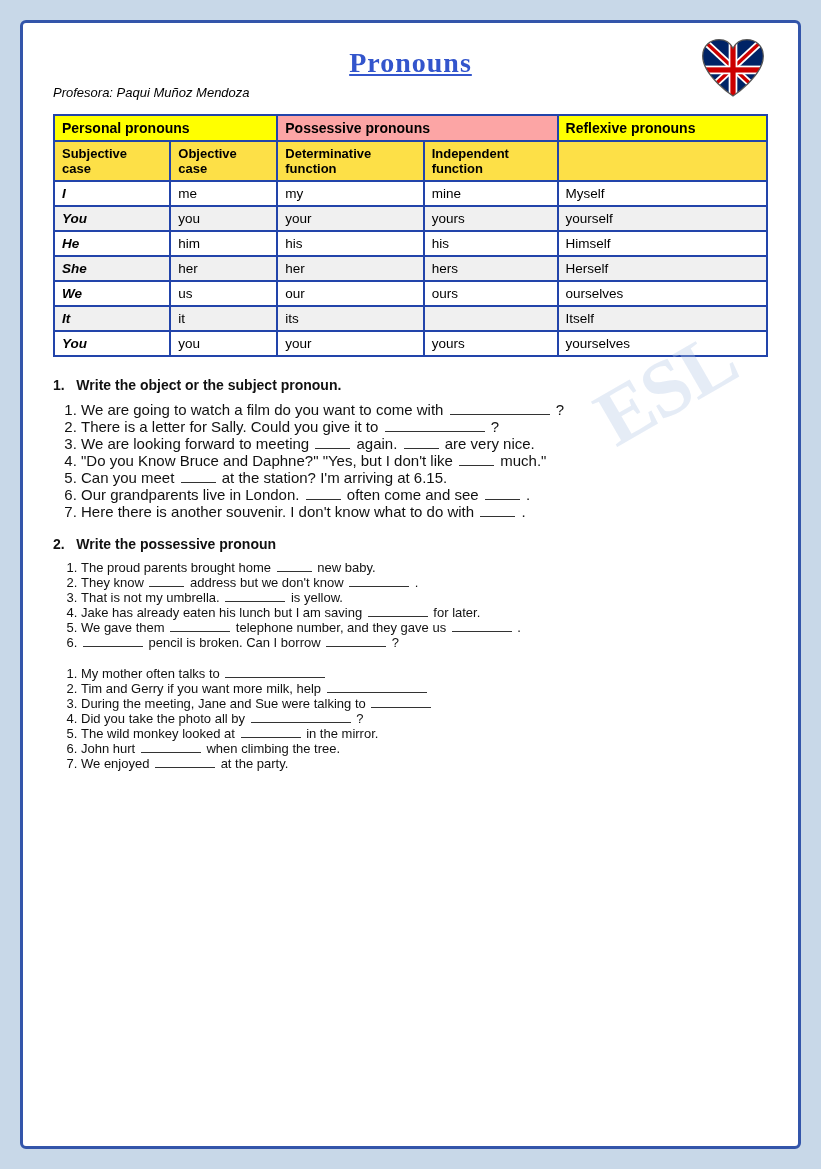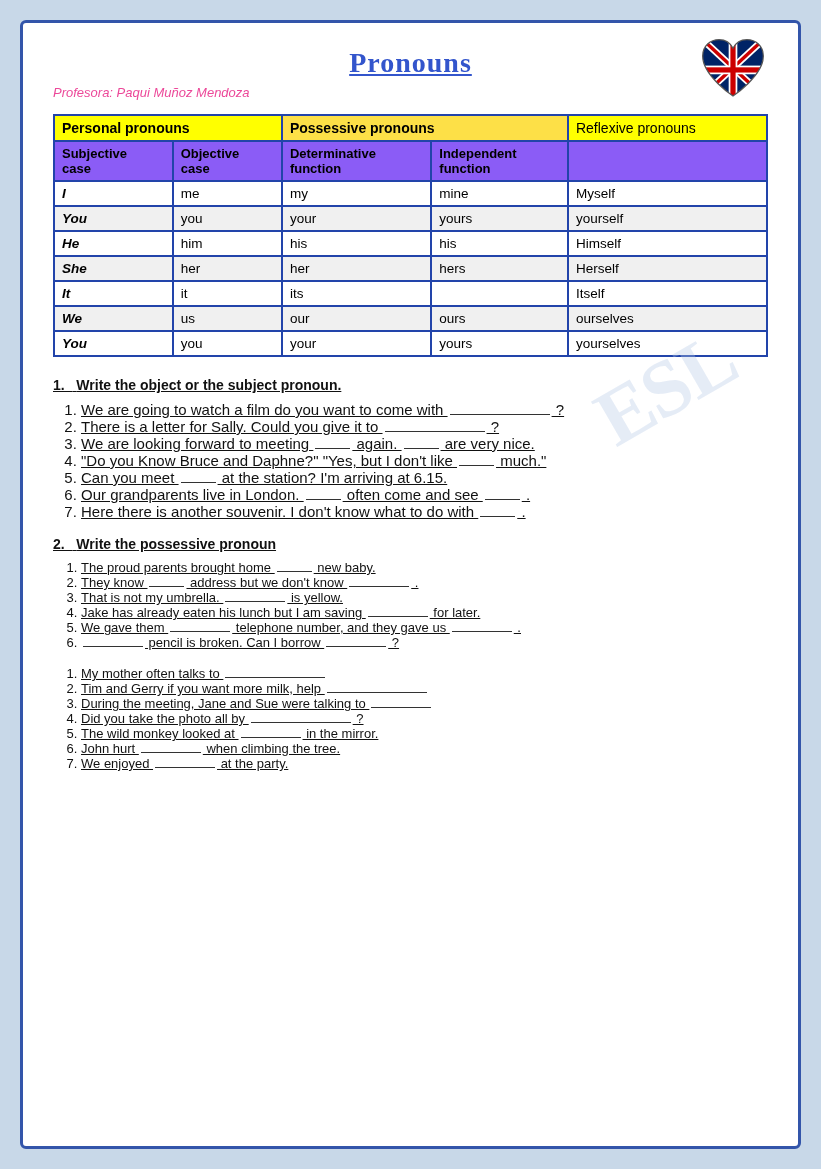--- a/index.html
+++ b/index.html
@@ -39,50 +39,50 @@
     }
     .flag-heart {
       position: absolute;
       right: 0;
       top: -10px;
       width: 70px;
       height: 65px;
     }
     .teacher-name {
       font-size: 13px;
-      color: #ec4899;
+      color: #000000;
       margin-bottom: 14px;
       font-style: italic;
     }
     
     .pronoun-table {
       width: 100%;
       border-collapse: collapse;
       margin-bottom: 20px;
       font-size: 13.5px;
     }
     .pronoun-table td, .pronoun-table th {
       border: 2px solid #2244aa;
       padding: 4px 7px;
       vertical-align: top;
     }
     .header-row-1 td {
-      background: #fde047;
+      background: #fca5a5;
       font-weight: bold;
       font-size: 14px;
       color: #000;
     }
     .header-row-1 td:first-child {
       background: #ffff00;
     }
     .header-row-1 td.reflexive-header {
       background: #ffff00;
     }
     .header-row-2 td {
-      background: #8b5cf6;
+      background: #fde047;
       font-weight: bold;
       font-size: 13px;
     }
     .data-row td {
       background: white;
       font-size: 13.5px;
     }
     .data-row:nth-child(even) td {
       background: #f0f0f0;
     }
@@ -106,21 +106,20 @@
     }
     
     .exercises {
       position: relative;
       z-index: 1;
       font-size: 13px;
       color: #111;
     }
     .exercise-section {
       margin-bottom: 16px;
-      text-decoration: underline;
     }
     .exercise-title {
       font-weight: bold;
       font-size: 14px;
       margin-bottom: 8px;
     }
     .blank {
       display: inline-block;
       border-bottom: 1px solid #333;
       min-width: 60px;
@@ -178,21 +177,21 @@
   </div>
 
   <div class="teacher-name">Profesora: Paqui Muñoz Mendoza</div>
 
   <table class="pronoun-table">
     <tbody>
 
       <tr class="header-row-1">
         <td colspan="2"><span style="font-weight:bold;margin-top:24px;">Personal pronouns</span></td>
         <td colspan="2"><span style="font-weight:bold;">Possessive pronouns</span></td>
-        <td class="reflexive-header"><span style="font-weight:normal;">Reflexive pronouns</span></td>
+        <td class="reflexive-header"><span style="font-weight:bold;">Reflexive pronouns</span></td>
       </tr>
 
       <tr class="header-row-2">
         <td>Subjective<br>case</td>
         <td>Objective<br>case</td>
         <td>Determinative<br>function</td>
         <td>Independent<br>function</td>
         <td></td>
       </tr>
 
@@ -218,32 +217,32 @@
         <td>Himself</td>
       </tr>
       <tr class="data-row">
         <td class="italic-cell">She</td>
         <td>her</td>
         <td>her</td>
         <td>hers</td>
         <td>Herself</td>
       </tr>
       <tr class="data-row">
+        <td class="italic-cell">We</td>
+        <td>us</td>
+        <td>our</td>
+        <td>ours</td>
+        <td>ourselves</td>
+      </tr>
+      <tr class="data-row">
         <td class="italic-cell">It</td>
         <td>it</td>
         <td>its</td>
         <td></td>
         <td>Itself</td>
-      </tr>
-      <tr class="data-row">
-        <td class="italic-cell">We</td>
-        <td>us</td>
-        <td>our</td>
-        <td>ours</td>
-        <td>ourselves</td>
       </tr>
       <tr class="data-row">
         <td class="italic-cell">You</td>
         <td>you</td>
         <td>your</td>
         <td>yours</td>
         <td>yourselves</td>
       </tr>
     </tbody>
   </table>

